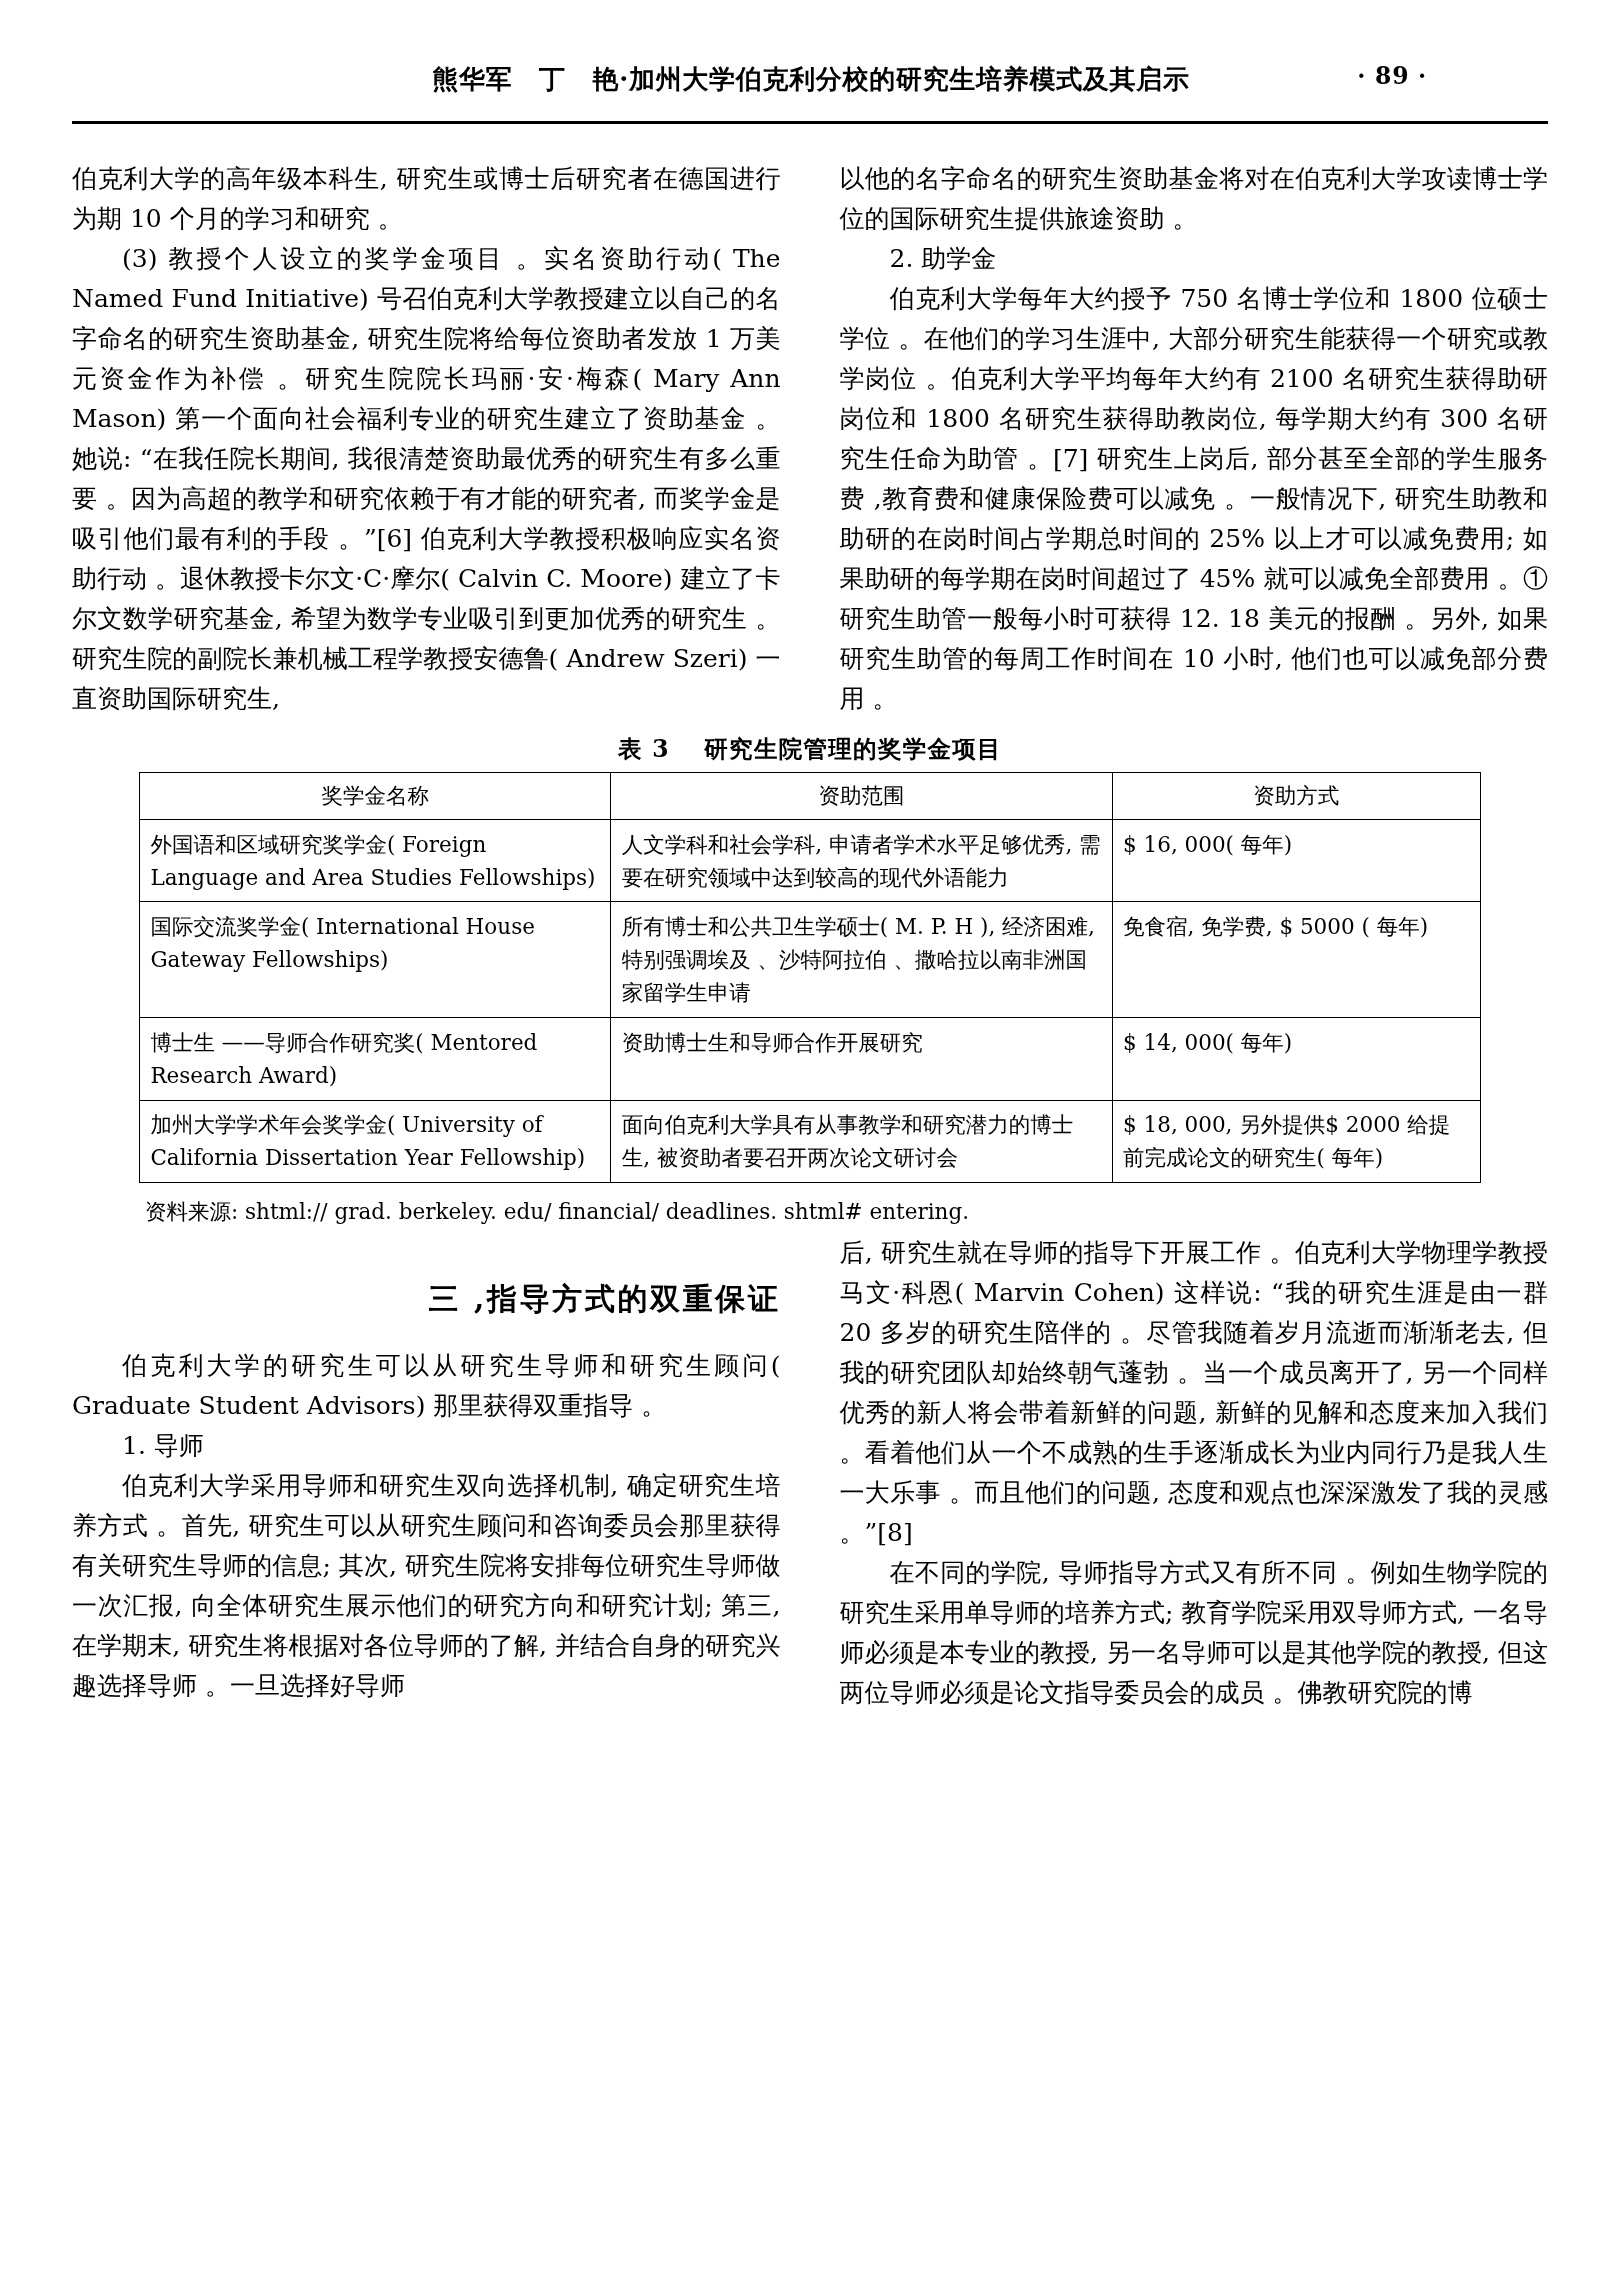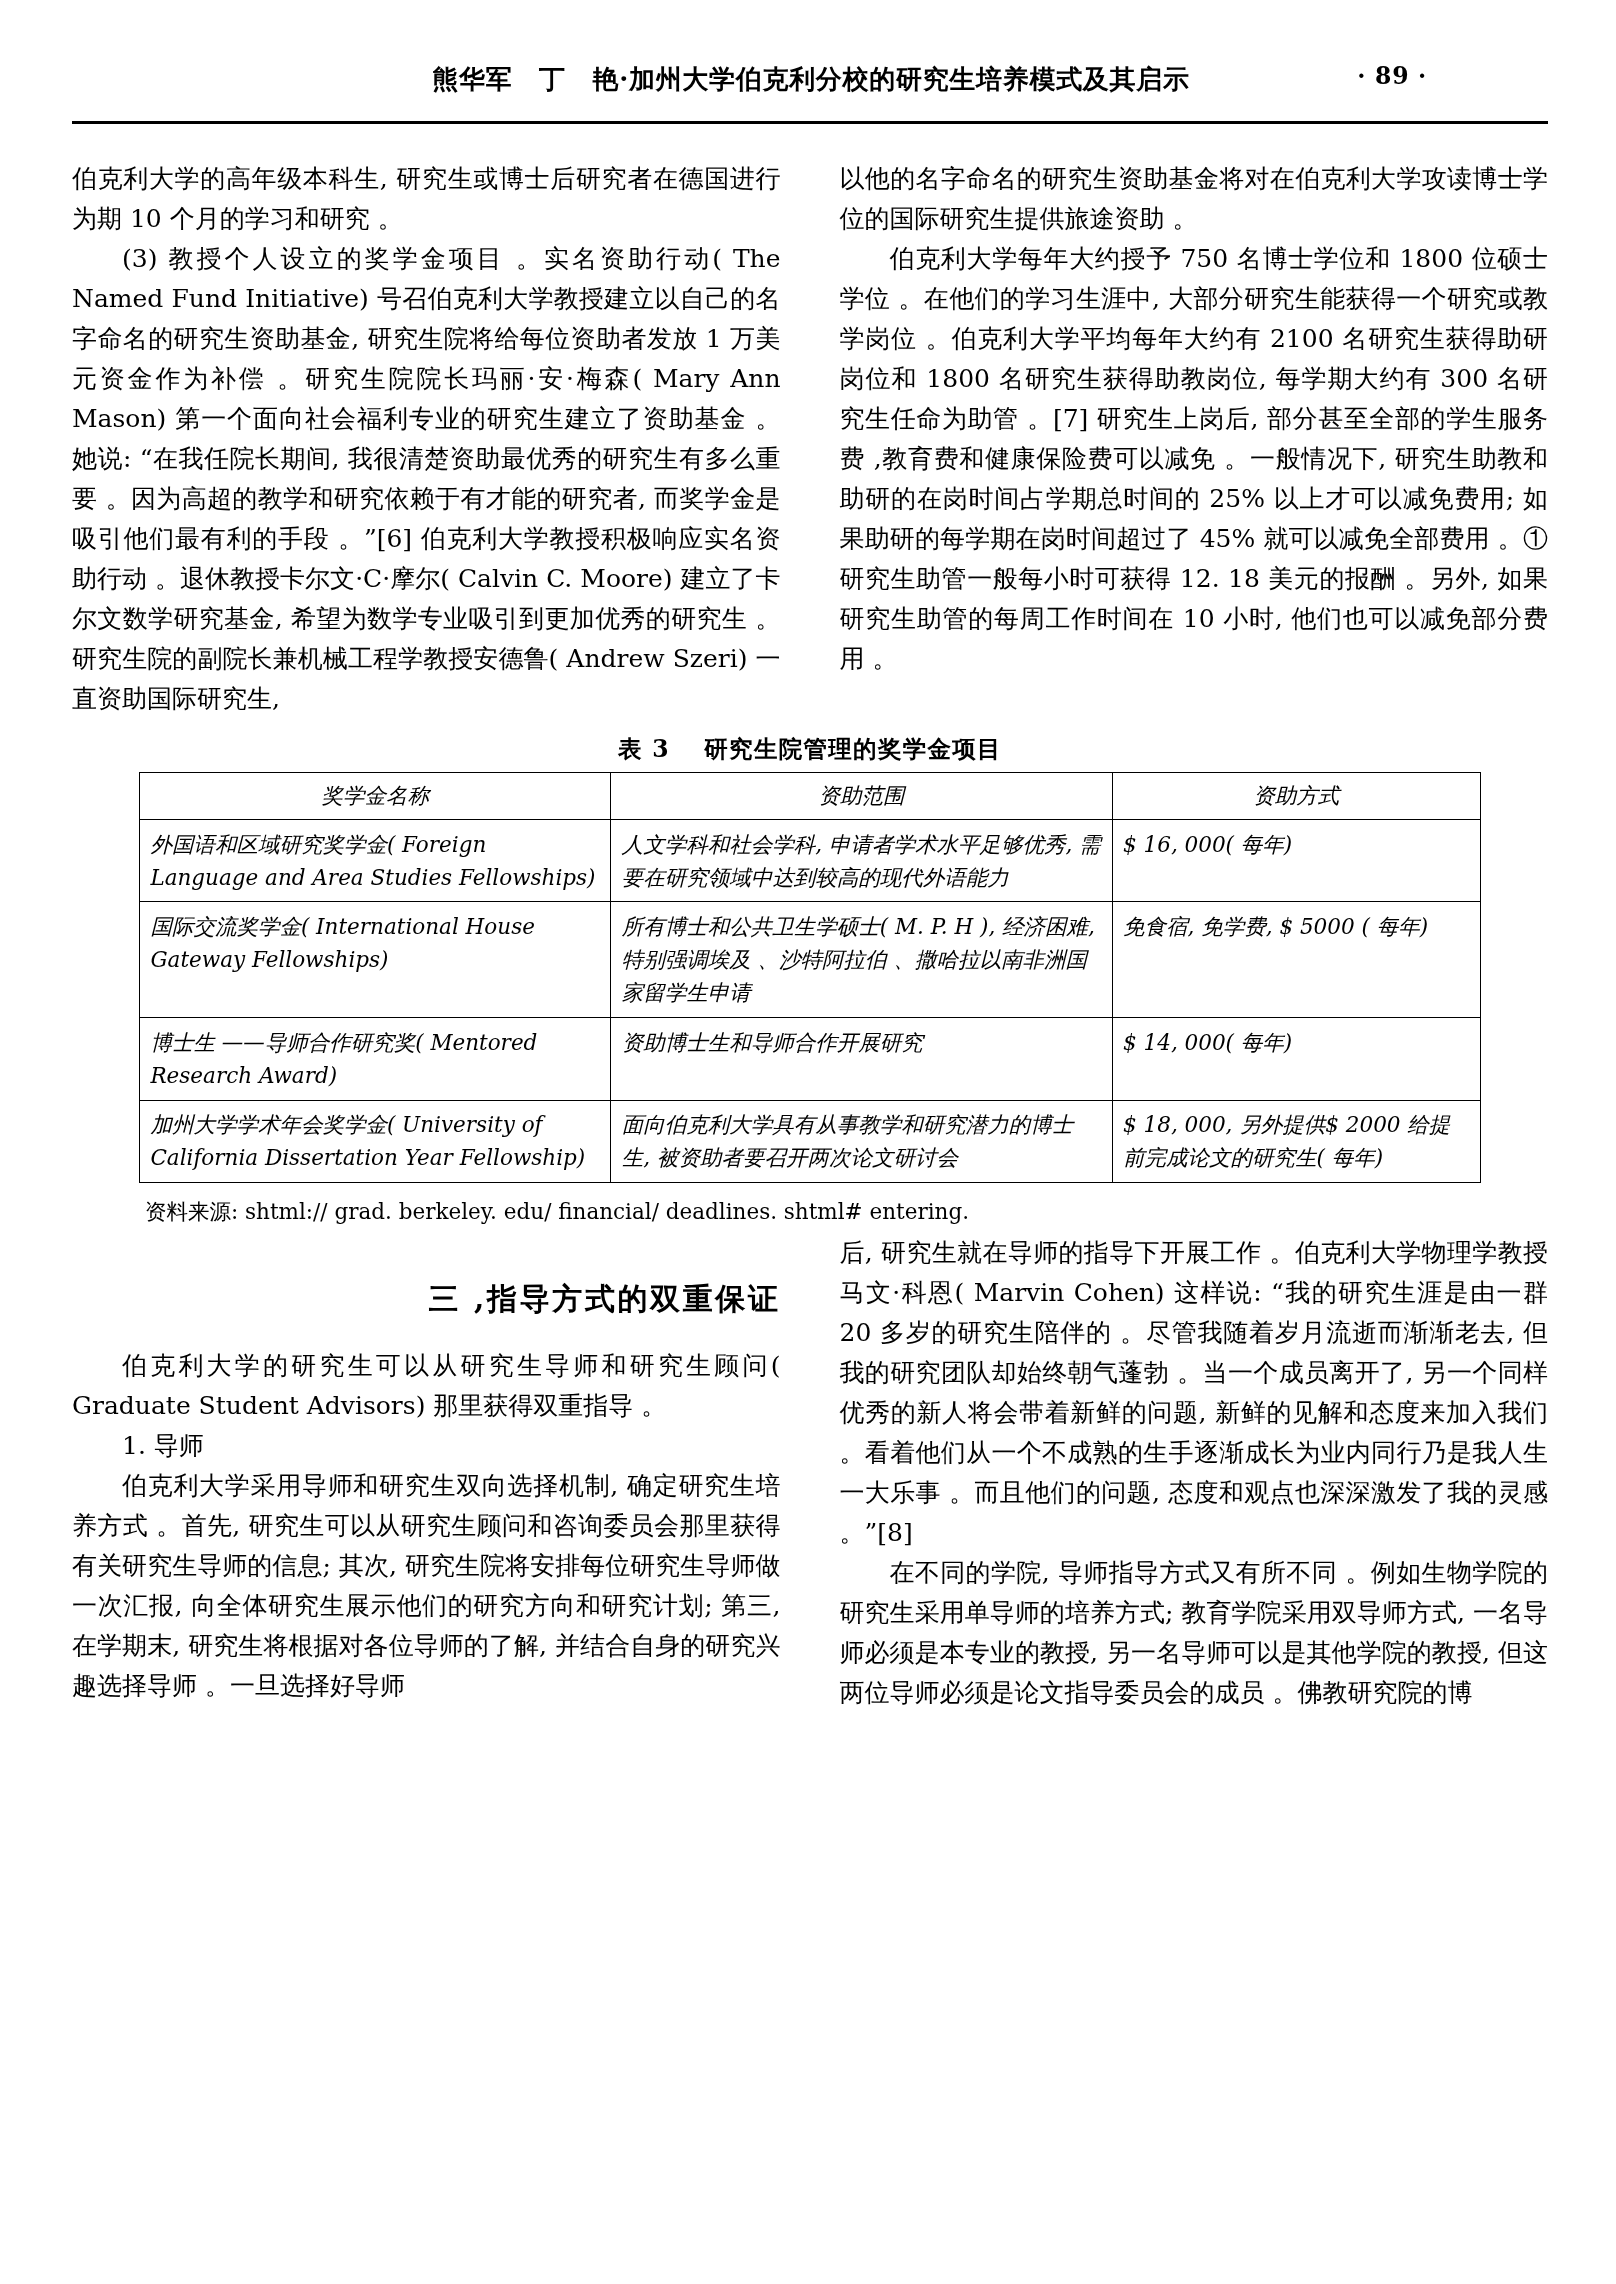--- a/index.html
+++ b/index.html
@@ -87,21 +87,20 @@
     margin: 0 auto;
     font-size: 21.5px;
     line-height: 33px;
   }
   table.awards td, table.awards th {
     border: 1.3px solid #000;
     padding: 7.8px 10.4px;
     vertical-align: top;
     text-align: left;
     font-weight: normal;
-    font-style: italic;
   }
   table.awards thead td {
     text-align: center;
     padding: 6.5px 10.4px;
   }
   table.awards .c1 { width: 469px; }
   table.awards .c2 { width: 508px; }
   table.awards .c3 { width: 365px; }
   .just-cell {
     text-align: justify;
@@ -133,20 +132,21 @@
 
   <div class="content">
 
     <div class="cols">
       <div class="col">
         <p>伯克利大学的高年级本科生, 研究生或博士后研究者在德国进行为期 10 个月的学习和研究 。</p>
         <p class="indent">(3) 教授个人设立的奖学金项目 。实名资助行动( The Named Fund Initiative) 号召伯克利大学教授建立以自己的名字命名的研究生资助基金, 研究生院将给每位资助者发放 1 万美元资金作为补偿 。研究生院院长玛丽·安·梅森( Mary Ann Mason) 第一个面向社会福利专业的研究生建立了资助基金 。她说: “在我任院长期间, 我很清楚资助最优秀的研究生有多么重要 。因为高超的教学和研究依赖于有才能的研究者, 而奖学金是吸引他们最有利的手段 。”[6] 伯克利大学教授积极响应实名资助行动 。退休教授卡尔文·C·摩尔( Calvin C. Moore) 建立了卡尔文数学研究基金, 希望为数学专业吸引到更加优秀的研究生 。研究生院的副院长兼机械工程学教授安德鲁( Andrew Szeri) 一直资助国际研究生,</p>
       </div>
       <div class="col">
         <p>以他的名字命名的研究生资助基金将对在伯克利大学攻读博士学位的国际研究生提供旅途资助 。</p>
+        <p class="indent">2. 助学金</p>
         <p class="indent">伯克利大学每年大约授予 750 名博士学位和 1800 位硕士学位 。在他们的学习生涯中, 大部分研究生能获得一个研究或教学岗位 。伯克利大学平均每年大约有 2100 名研究生获得助研岗位和 1800 名研究生获得助教岗位, 每学期大约有 300 名研究生任命为助管 。[7] 研究生上岗后, 部分甚至全部的学生服务费 ,教育费和健康保险费可以减免 。一般情况下, 研究生助教和助研的在岗时间占学期总时间的 25% 以上才可以减免费用; 如果助研的每学期在岗时间超过了 45% 就可以减免全部费用 。① 研究生助管一般每小时可获得 12. 18 美元的报酬 。另外, 如果研究生助管的每周工作时间在 10 小时, 他们也可以减免部分费用 。</p>
       </div>
     </div>
 
     <div class="tbl-wrap">
       <div class="table-caption">表 3　 研究生院管理的奖学金项目</div>
       <table class="awards">
         <thead>
           <tr>
             <td class="c1">奖学金名称</td>

